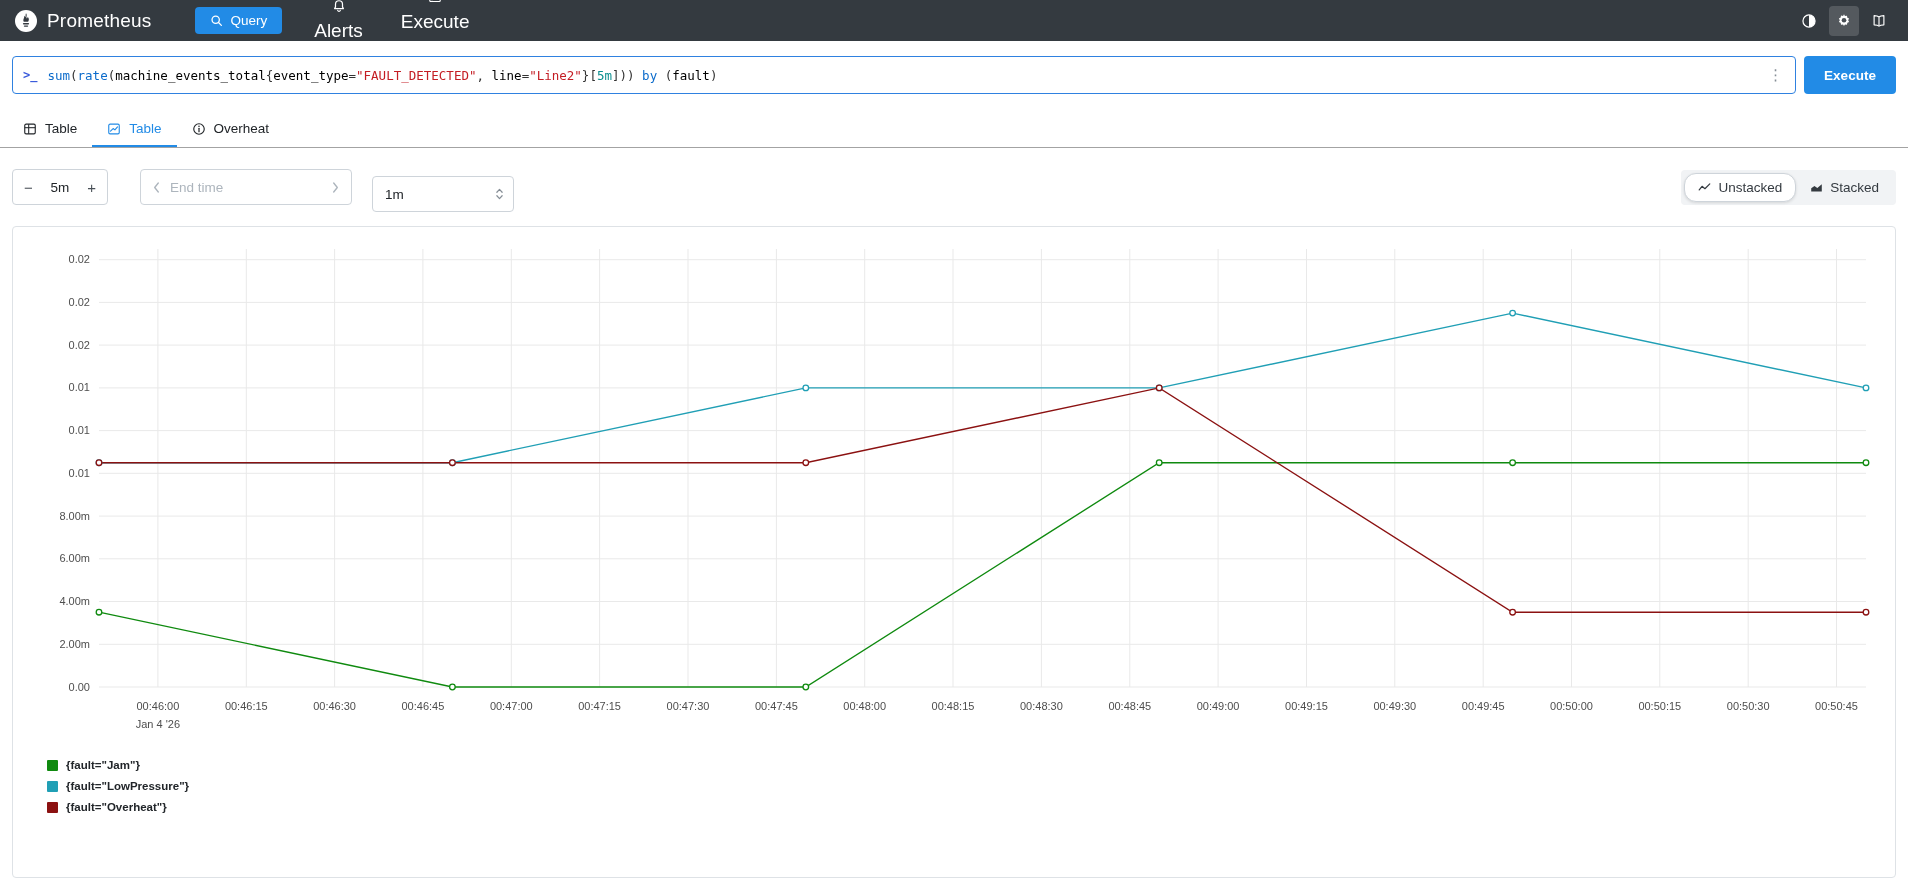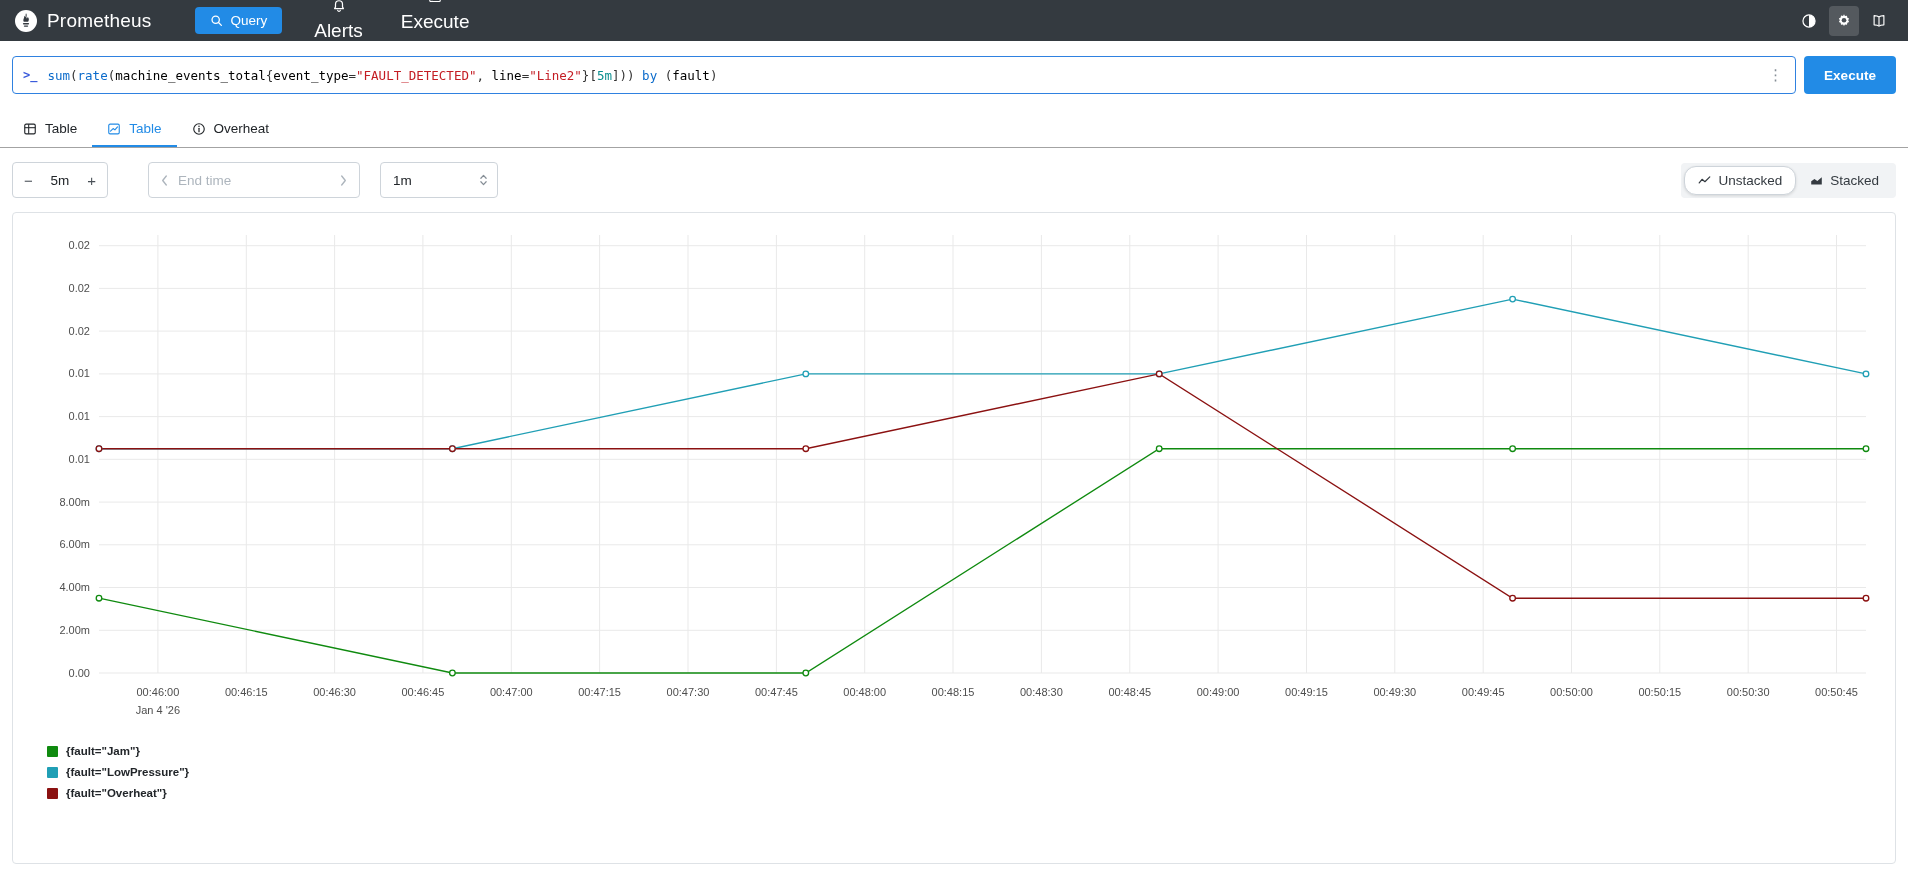--- a/index.html
+++ b/index.html
@@ -67,24 +67,24 @@
     border-bottom:2.5px solid transparent;
   }
   .tab.active { color:#228be6; border-bottom-color:#228be6; }
 
   
   .controls { display:flex; align-items:center; margin:14px 12px; }
   .boxed { border:1px solid #ced4da; border-radius:4px; height:36px; background:#fff; display:flex; align-items:center; }
   .range-stepper { width:96px; justify-content:space-between; padding:0 9px; }
   .step-btn { border:none; background:transparent; color:#495057; font-size:15px; cursor:pointer; padding:0 2px; }
   .range-value { font-size:13.5px; color:#212529; }
-  .endtime { width:212px; margin-left:40px; padding:0 9px; cursor:text; }
+  .endtime { width:212px; margin-left:32px; padding:0 9px; cursor:text; }
   .endtime .chev { color:#adb5bd; display:flex; align-items:center; cursor:pointer; background:none; border:none; padding:2px; }
   .endtime-placeholder { flex:1; color:#adb5bd; font-size:13.5px; margin-left:7px; }
-  .resolution { width:118px; margin-left:20px; padding:0 9px 0 12px; cursor:pointer; }
+  .resolution { width:142px; margin-left:20px; padding:0 9px 0 12px; cursor:pointer;margin-top:14px; }
   .resolution-value { flex:1; font-size:13.5px; color:#212529; }
   .spinner { color:#868e96; display:flex; align-items:center; }
   .ctrl-spacer { flex:1; }
   .segmented { background:#f1f3f5; border-radius:4px; padding:3px; display:flex; }
   .seg-btn {
     display:flex; align-items:center; gap:7px; padding:6px 13px; font-size:13.5px;
     color:#343a40; background:transparent; border:1px solid transparent; border-radius:12px; cursor:pointer;
   }
   .seg-btn.selected { background:#fff; border-color:#ced4da; box-shadow:0 1px 3px rgba(0,0,0,.12); }
 

